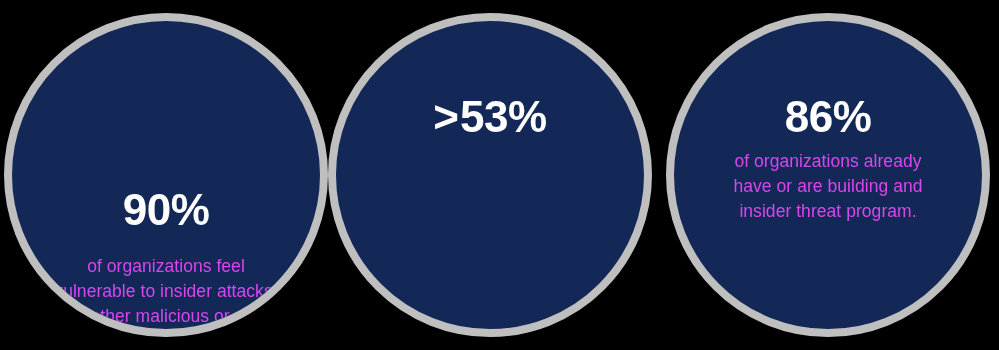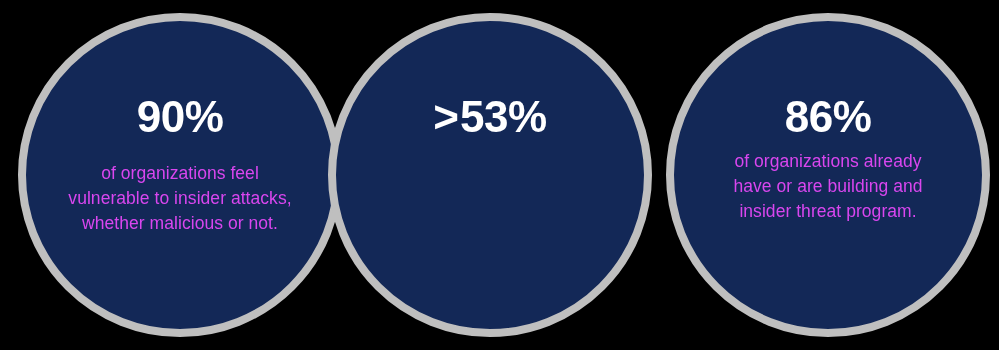--- a/index.html
+++ b/index.html
@@ -27,21 +27,21 @@
     border-radius: 50%;
     background: #132857;
     border: 8px solid #bfbfbf;
     box-sizing: content-box;
     display: flex;
     flex-direction: column;
     align-items: center;
     justify-content: flex-start;
     overflow: hidden;
   }
-  .stat-circle.c1 { left: 18px; }
+  .stat-circle.c1 { left: 4px; justify-content: flex-end; }
   .stat-circle.c2 { left: 328px; }
   .stat-circle.c3 { left: 666px; }
 
   .stat-inner {
     width: 250px;
     display: flex;
     flex-direction: column;
     align-items: center;
     text-align: center;
   }

